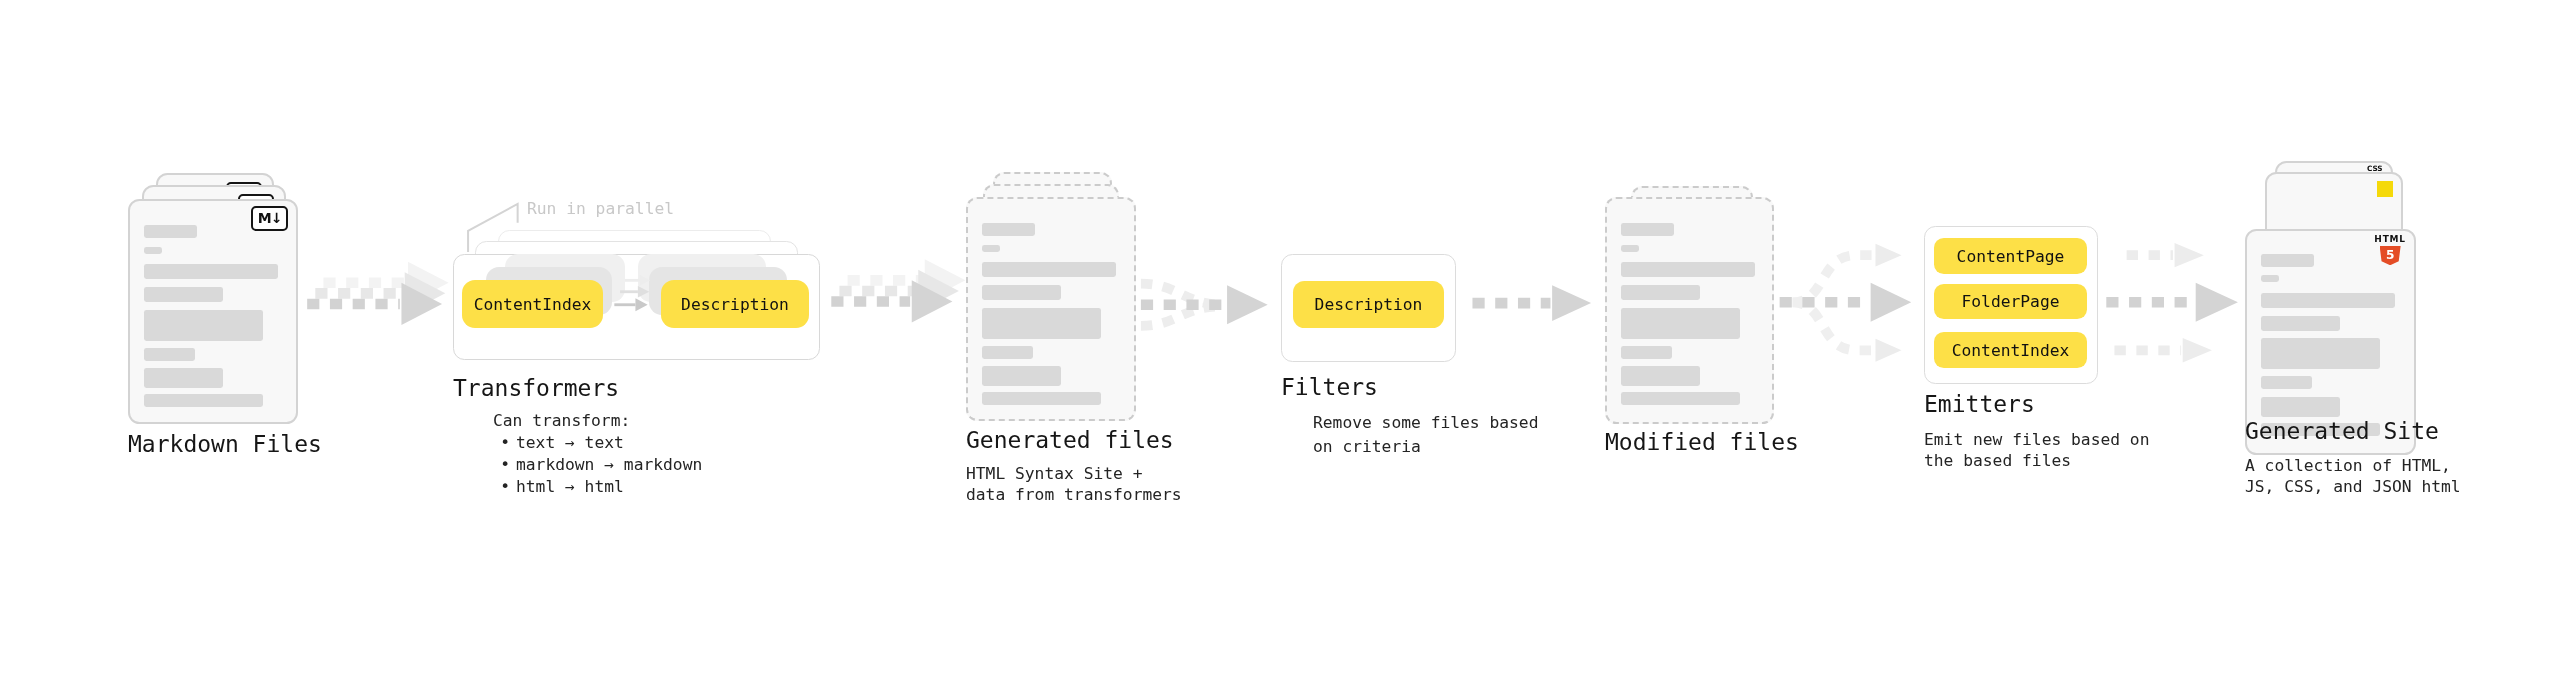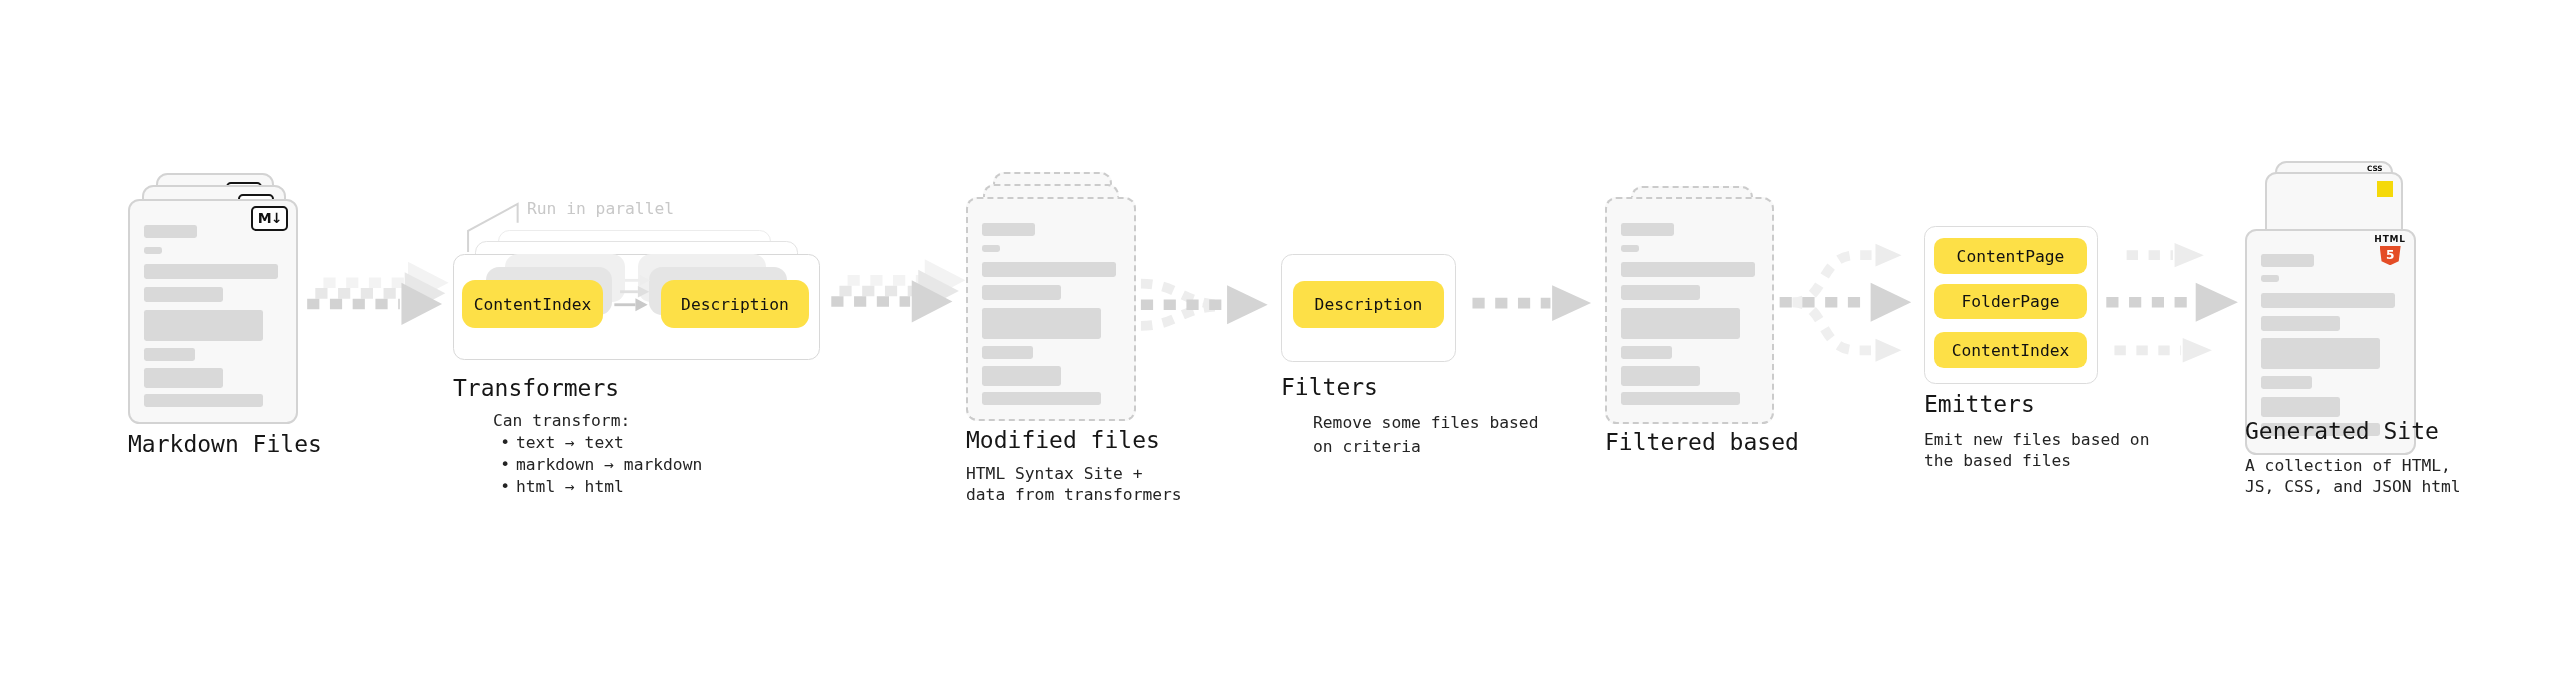--- a/index.html
+++ b/index.html
@@ -165,21 +165,21 @@
         <div class="bar" style="top:24.4px;width:53px;height:13px"></div>
         <div class="bar" style="top:46px;width:18px;height:6.5px"></div>
         <div class="bar" style="top:63px;width:134px;height:15.4px"></div>
         <div class="bar" style="top:86px;width:79px;height:15.4px"></div>
         <div class="bar" style="top:109px;width:119px;height:31px"></div>
         <div class="bar" style="top:147px;width:51px;height:13px"></div>
         <div class="bar" style="top:167px;width:79px;height:19.5px"></div>
         <div class="bar" style="top:193px;width:119px;height:13px"></div>
       </div>
     </div>
-    <div class="stage-title" style="left:966px; top:428px;">Modified files</div>
+    <div class="stage-title" style="left:966px; top:428px;">Generated files</div>
     <div class="stage-desc" style="left:966px; top:463px; line-height:21px;">
       <div>HTML Syntax Site +</div>
       <div>data from transformers</div>
     </div>
   </div>
 
   <div>
     <div class="panel" style="left:1281px; top:254px; width:173px; height:106px;"></div>
     <div class="pill front" style="left:1293px; top:281px; width:151px; height:47px; border-radius:11.4px;">Description</div>
     <div class="stage-title" style="left:1281px; top:375px;">Filters</div>
@@ -196,21 +196,21 @@
         <div class="bar" style="top:24.4px;width:53px;height:13px"></div>
         <div class="bar" style="top:46px;width:18px;height:6.5px"></div>
         <div class="bar" style="top:63px;width:134px;height:15.4px"></div>
         <div class="bar" style="top:86px;width:79px;height:15.4px"></div>
         <div class="bar" style="top:109px;width:119px;height:31px"></div>
         <div class="bar" style="top:147px;width:51px;height:13px"></div>
         <div class="bar" style="top:167px;width:79px;height:19.5px"></div>
         <div class="bar" style="top:193px;width:119px;height:13px"></div>
       </div>
     </div>
-    <div class="stage-title" style="left:1605px; top:430px;">Filtered based</div>
+    <div class="stage-title" style="left:1605px; top:430px;">Modified files</div>
   </div>
 
   <div>
     <div class="panel" style="left:1924px; top:226px; width:172px; height:156px;"></div>
     <div class="pill front" style="left:1934px; top:238px; width:153px; height:36px; border-radius:9.8px;">ContentPage</div>
     <div class="pill front" style="left:1934px; top:284px; width:153px; height:35px; border-radius:9.8px;">FolderPage</div>
     <div class="pill front" style="left:1934px; top:332px; width:153px; height:36px; border-radius:9.8px;">ContentIndex</div>
     <div class="stage-title" style="left:1924px; top:392px;">Emitters</div>
     <div class="stage-desc" style="left:1924px; top:429px; line-height:21px;">
       <div>Emit new files based on</div>

